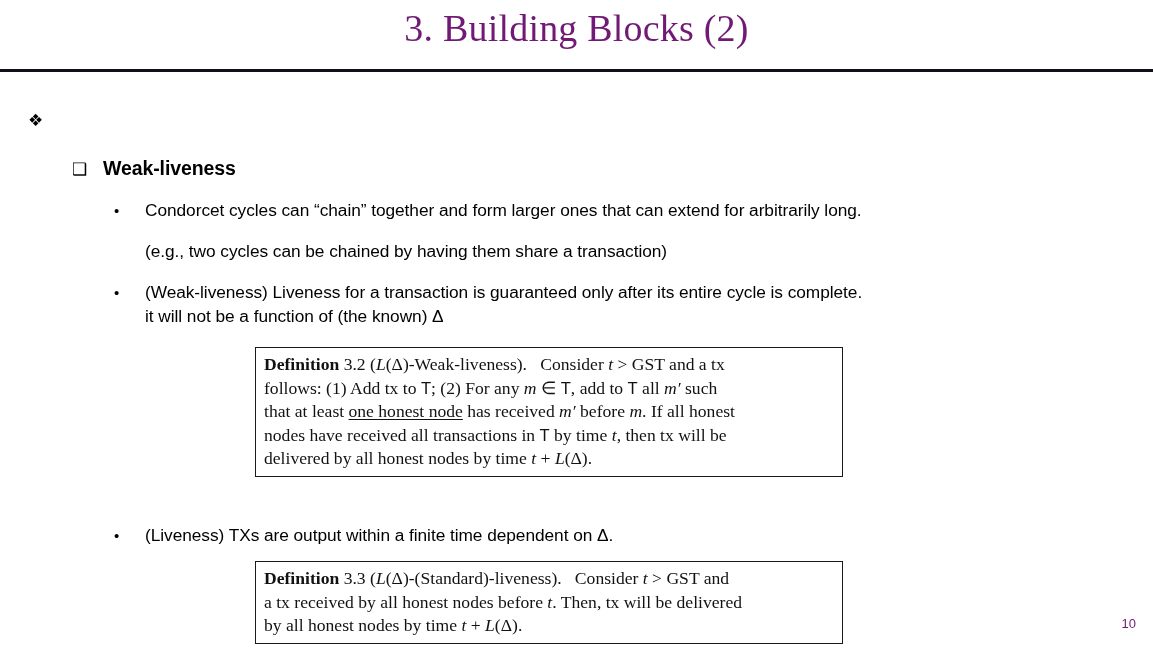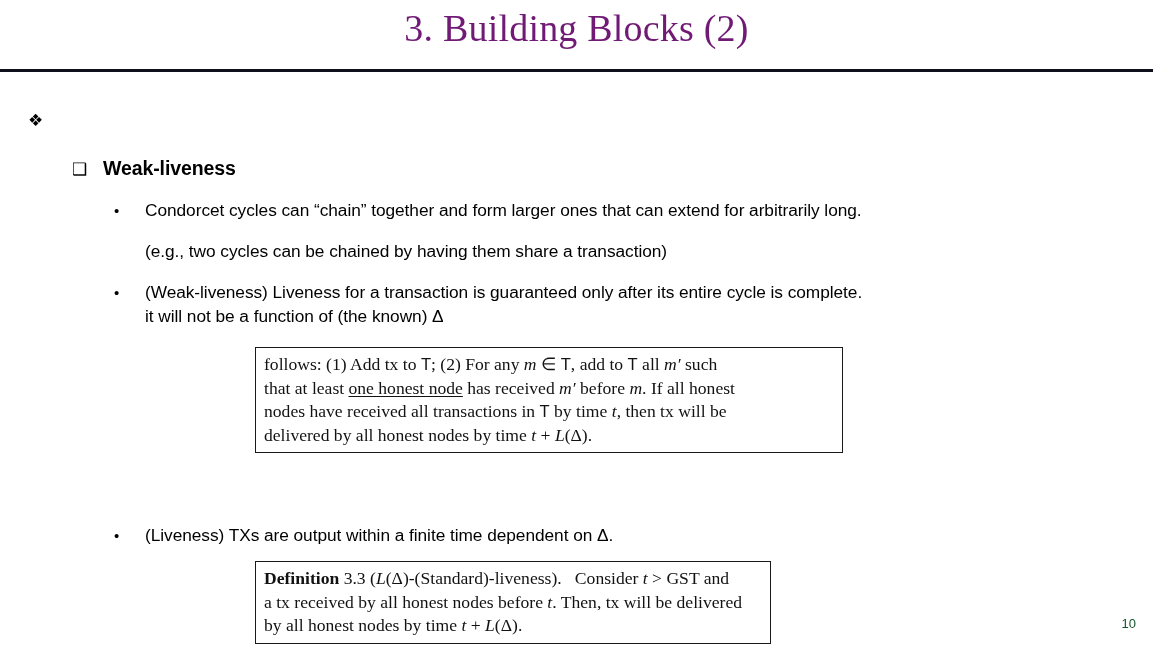--- a/index.html
+++ b/index.html
@@ -121,21 +121,21 @@
     font-size: 16.6px;
   }
   .uline { text-decoration: underline; text-underline-offset: 2px; }
 
   
   #page-number {
     position: absolute;
     right: 17px;
     bottom: 17px;
     font-size: 13px;
-    color: #14532d;
+    color: #701a75;
   }
 </style>
 </head>
 <body>
 
 <div id="slide-title">3. Building Blocks (2)</div>
 <div id="title-rule"></div>
 
 <div class="lvl1" style="top:112px;">
   <span class="marker">❖</span>
@@ -152,30 +152,31 @@
 </div>
 <div class="cont" style="left:145px; top:239px;">(e.g., two cycles can be chained by having them share a transaction)</div>
 
 <div class="lvl3" style="left:114px; top:280px;">
   <span class="marker">•</span>
   <span>(Weak-liveness) Liveness for a transaction is guaranteed only after its entire cycle is complete.</span>
 </div>
 <div class="cont" style="left:145px; top:304px;">it will not be a function of (the known) Δ</div>
 
 <div class="defbox" id="defbox-1" style="left:255px; top:347px; width:588px;">
+    <span class="ln"><b>Definition</b><span> 3.2 (</span><i>L</i><span>(Δ)-Weak-liveness).  Consider </span><i>t</i><span> &gt; GST and a tx</span></span>
     <span class="ln"><span>follows: (1) Add tx to </span><span class="sansmath">T</span><span>; (2) For any </span><i>m</i><span> ∈ </span><span class="sansmath">T</span><span>, add to </span><span class="sansmath">T</span><span> all </span><i>m′</i><span> such</span></span>
     <span class="ln"><span>that at least </span><span class="uline">one honest node</span><span> has received </span><i>m′</i><span> before </span><i>m</i><span>. If all honest</span></span>
     <span class="ln"><span>nodes have received all transactions in </span><span class="sansmath">T</span><span> by time </span><i>t</i><span>, then tx will be</span></span>
     <span class="ln"><span>delivered by all honest nodes by time </span><i>t</i><span> + </span><i>L</i><span>(Δ).</span></span>
   </div>
 
 <div class="lvl3" style="left:114px; top:523px;">
   <span class="marker">•</span>
   <span> (Liveness) TXs are output within a finite time dependent on Δ.</span>
 </div>
 
-<div class="defbox" id="defbox-2" style="left:255px; top:561px; width:516px;">
+<div class="defbox" id="defbox-2" style="left:255px; top:561px; width:588px;">
     <span class="ln"><b>Definition</b><span> 3.3 (</span><i>L</i><span>(Δ)-(Standard)-liveness).  Consider </span><i>t</i><span> &gt; GST and</span></span>
     <span class="ln"><span>a tx received by all honest nodes before </span><i>t</i><span>. Then, tx will be delivered</span></span>
     <span class="ln"><span>by all honest nodes by time </span><i>t</i><span> + </span><i>L</i><span>(Δ).</span></span>
   </div>
 
 <div id="page-number">10</div>
 
 </body></html>

